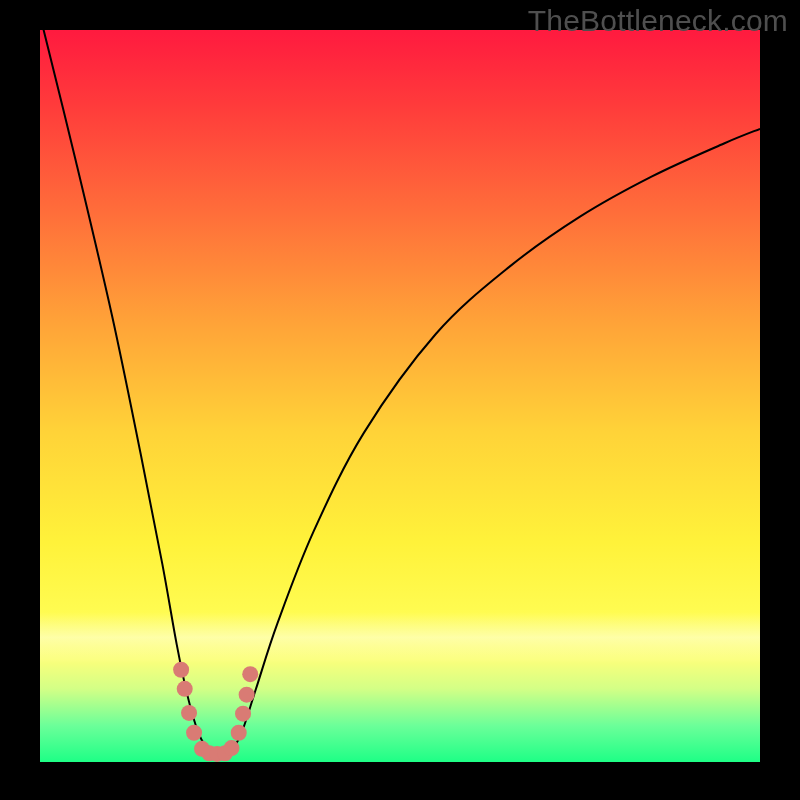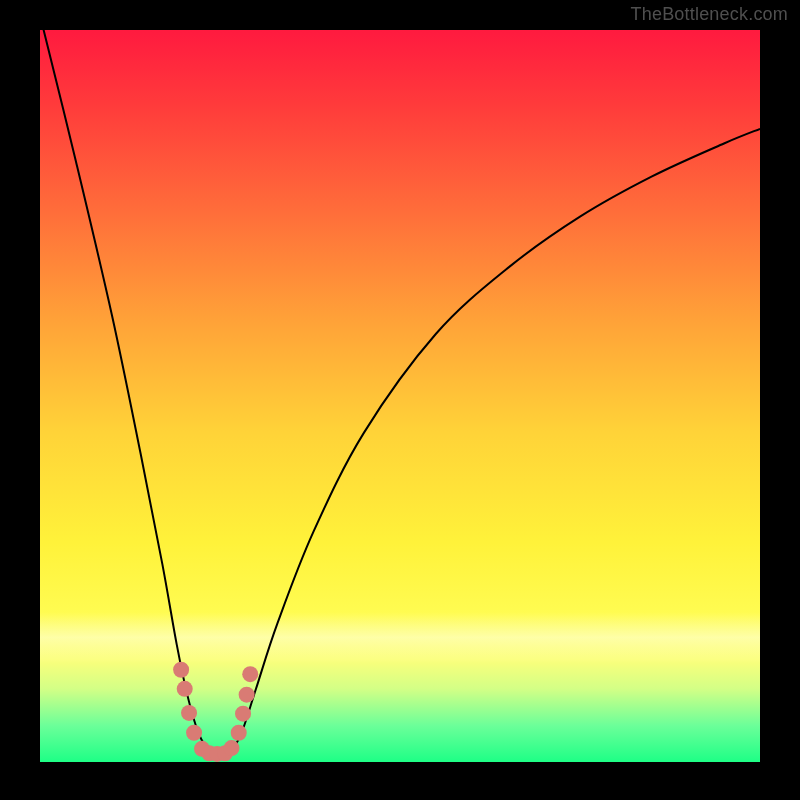--- a/index.html
+++ b/index.html
@@ -14,21 +14,21 @@
   .frame {
     width: 800px;
     height: 800px;
     position: relative;
     background: #000000;
   }
   .watermark {
     position: absolute;
     top: 4px;
     right: 12px;
-    font-size: 18px;
+    font-size: 30px;
     color: #4f4f4f;
     letter-spacing: 0.2px;
     font-weight: 400;
     z-index: 40;
   }
   .plot-area {
     position: absolute;
     left: 40px;
     top: 30px;
     width: 720px;

